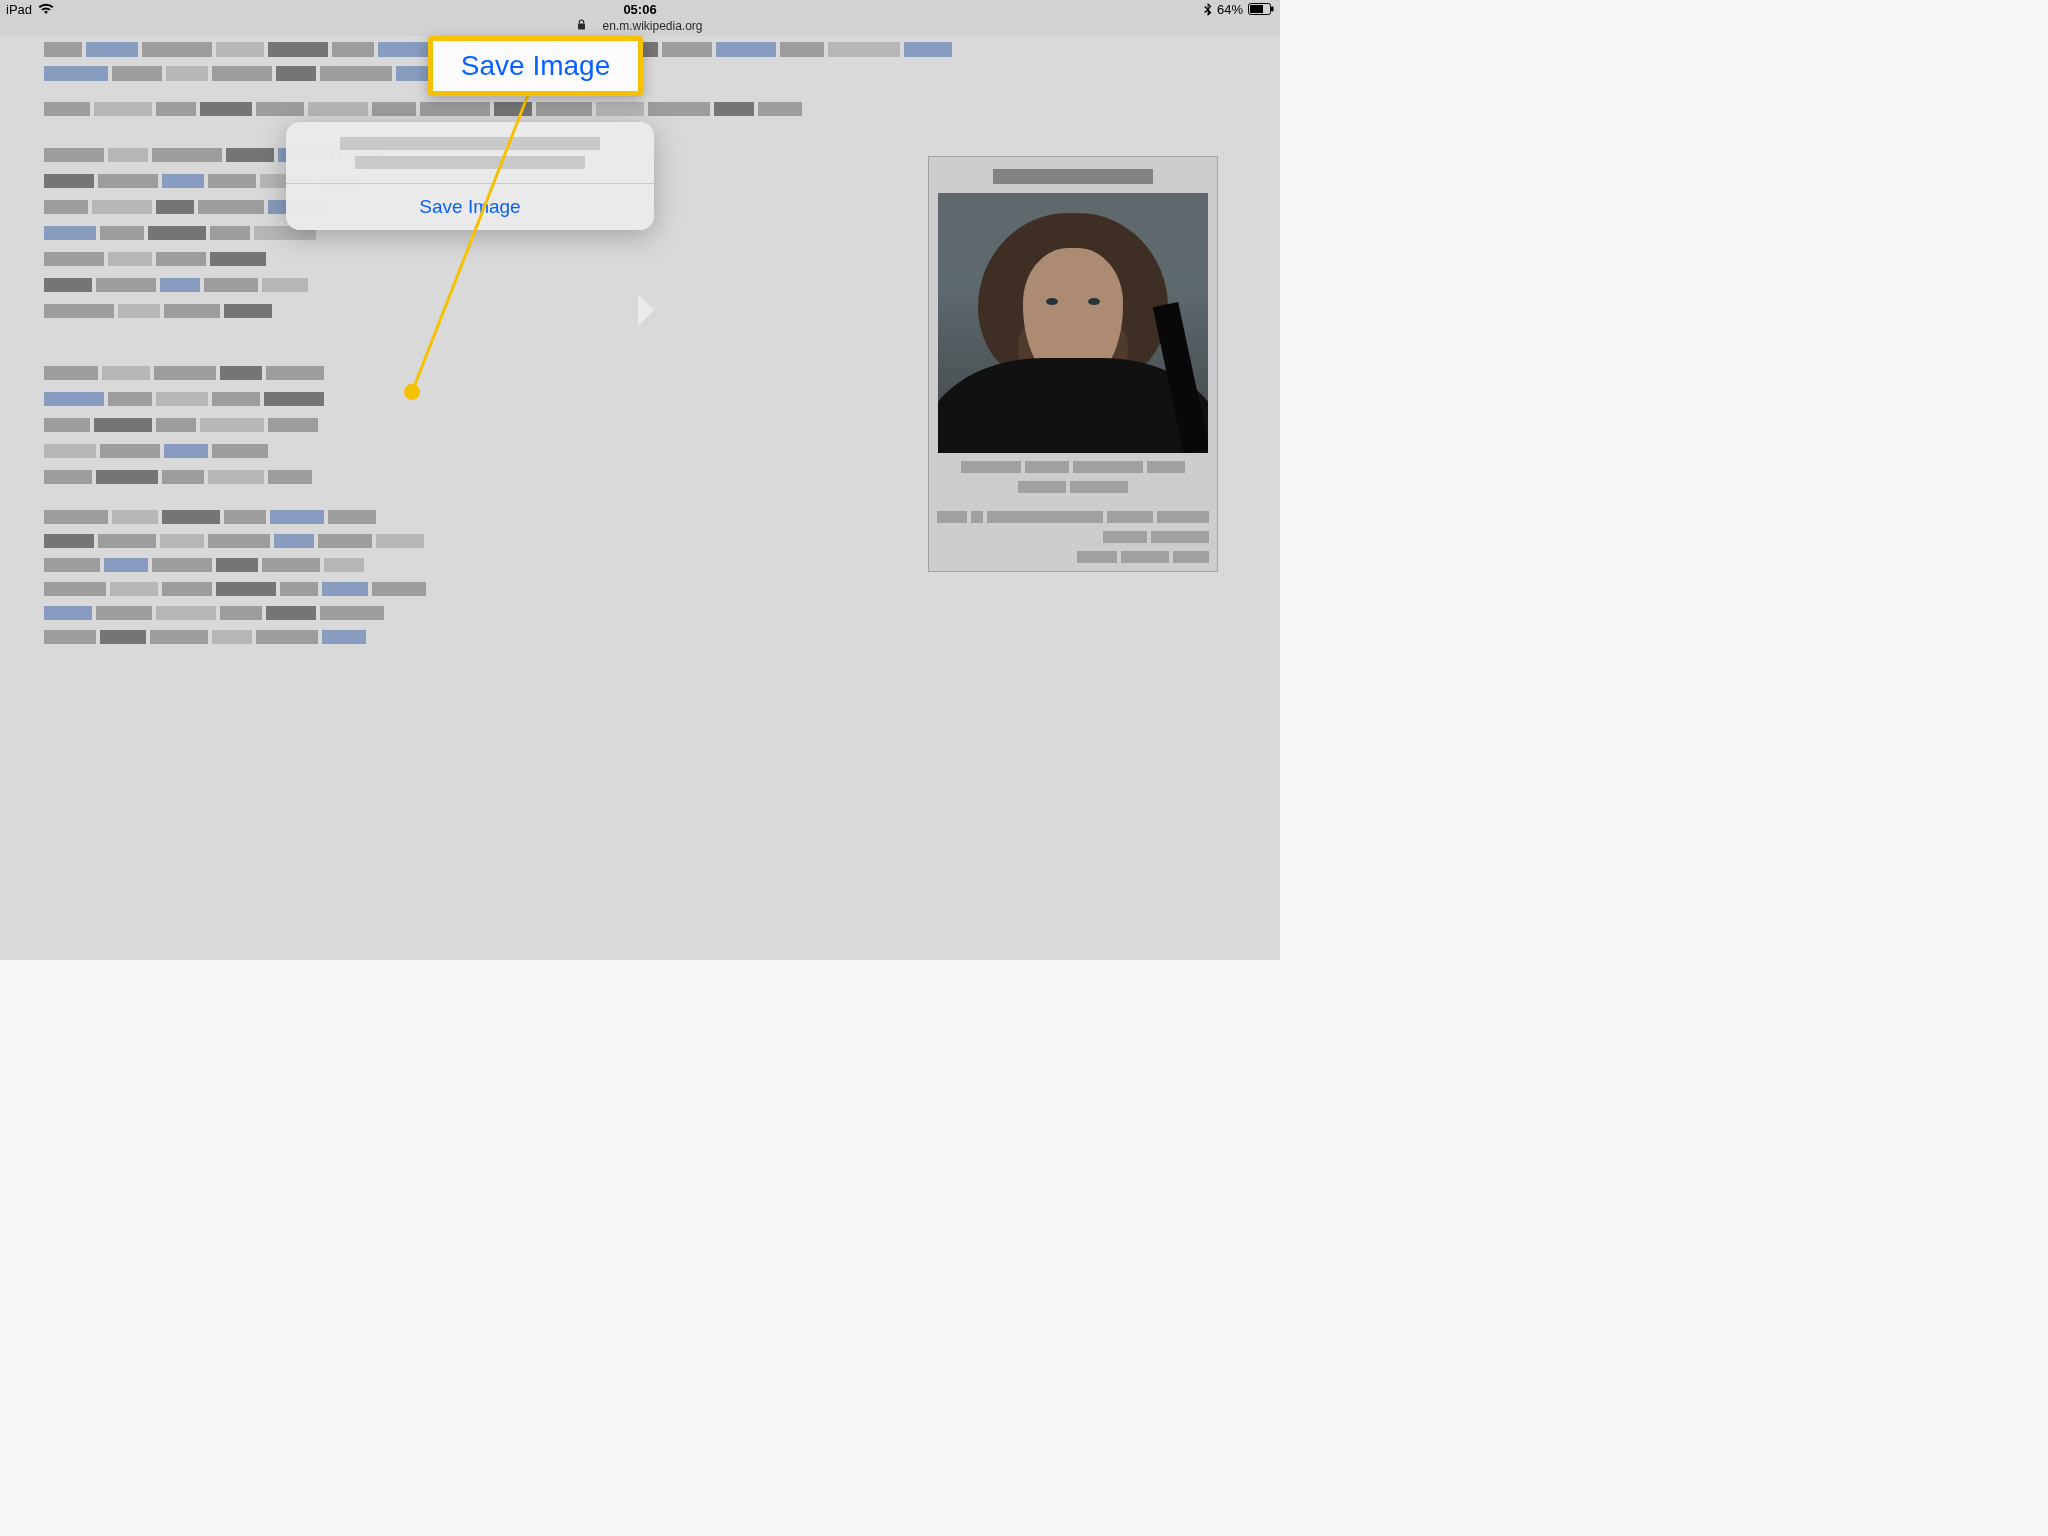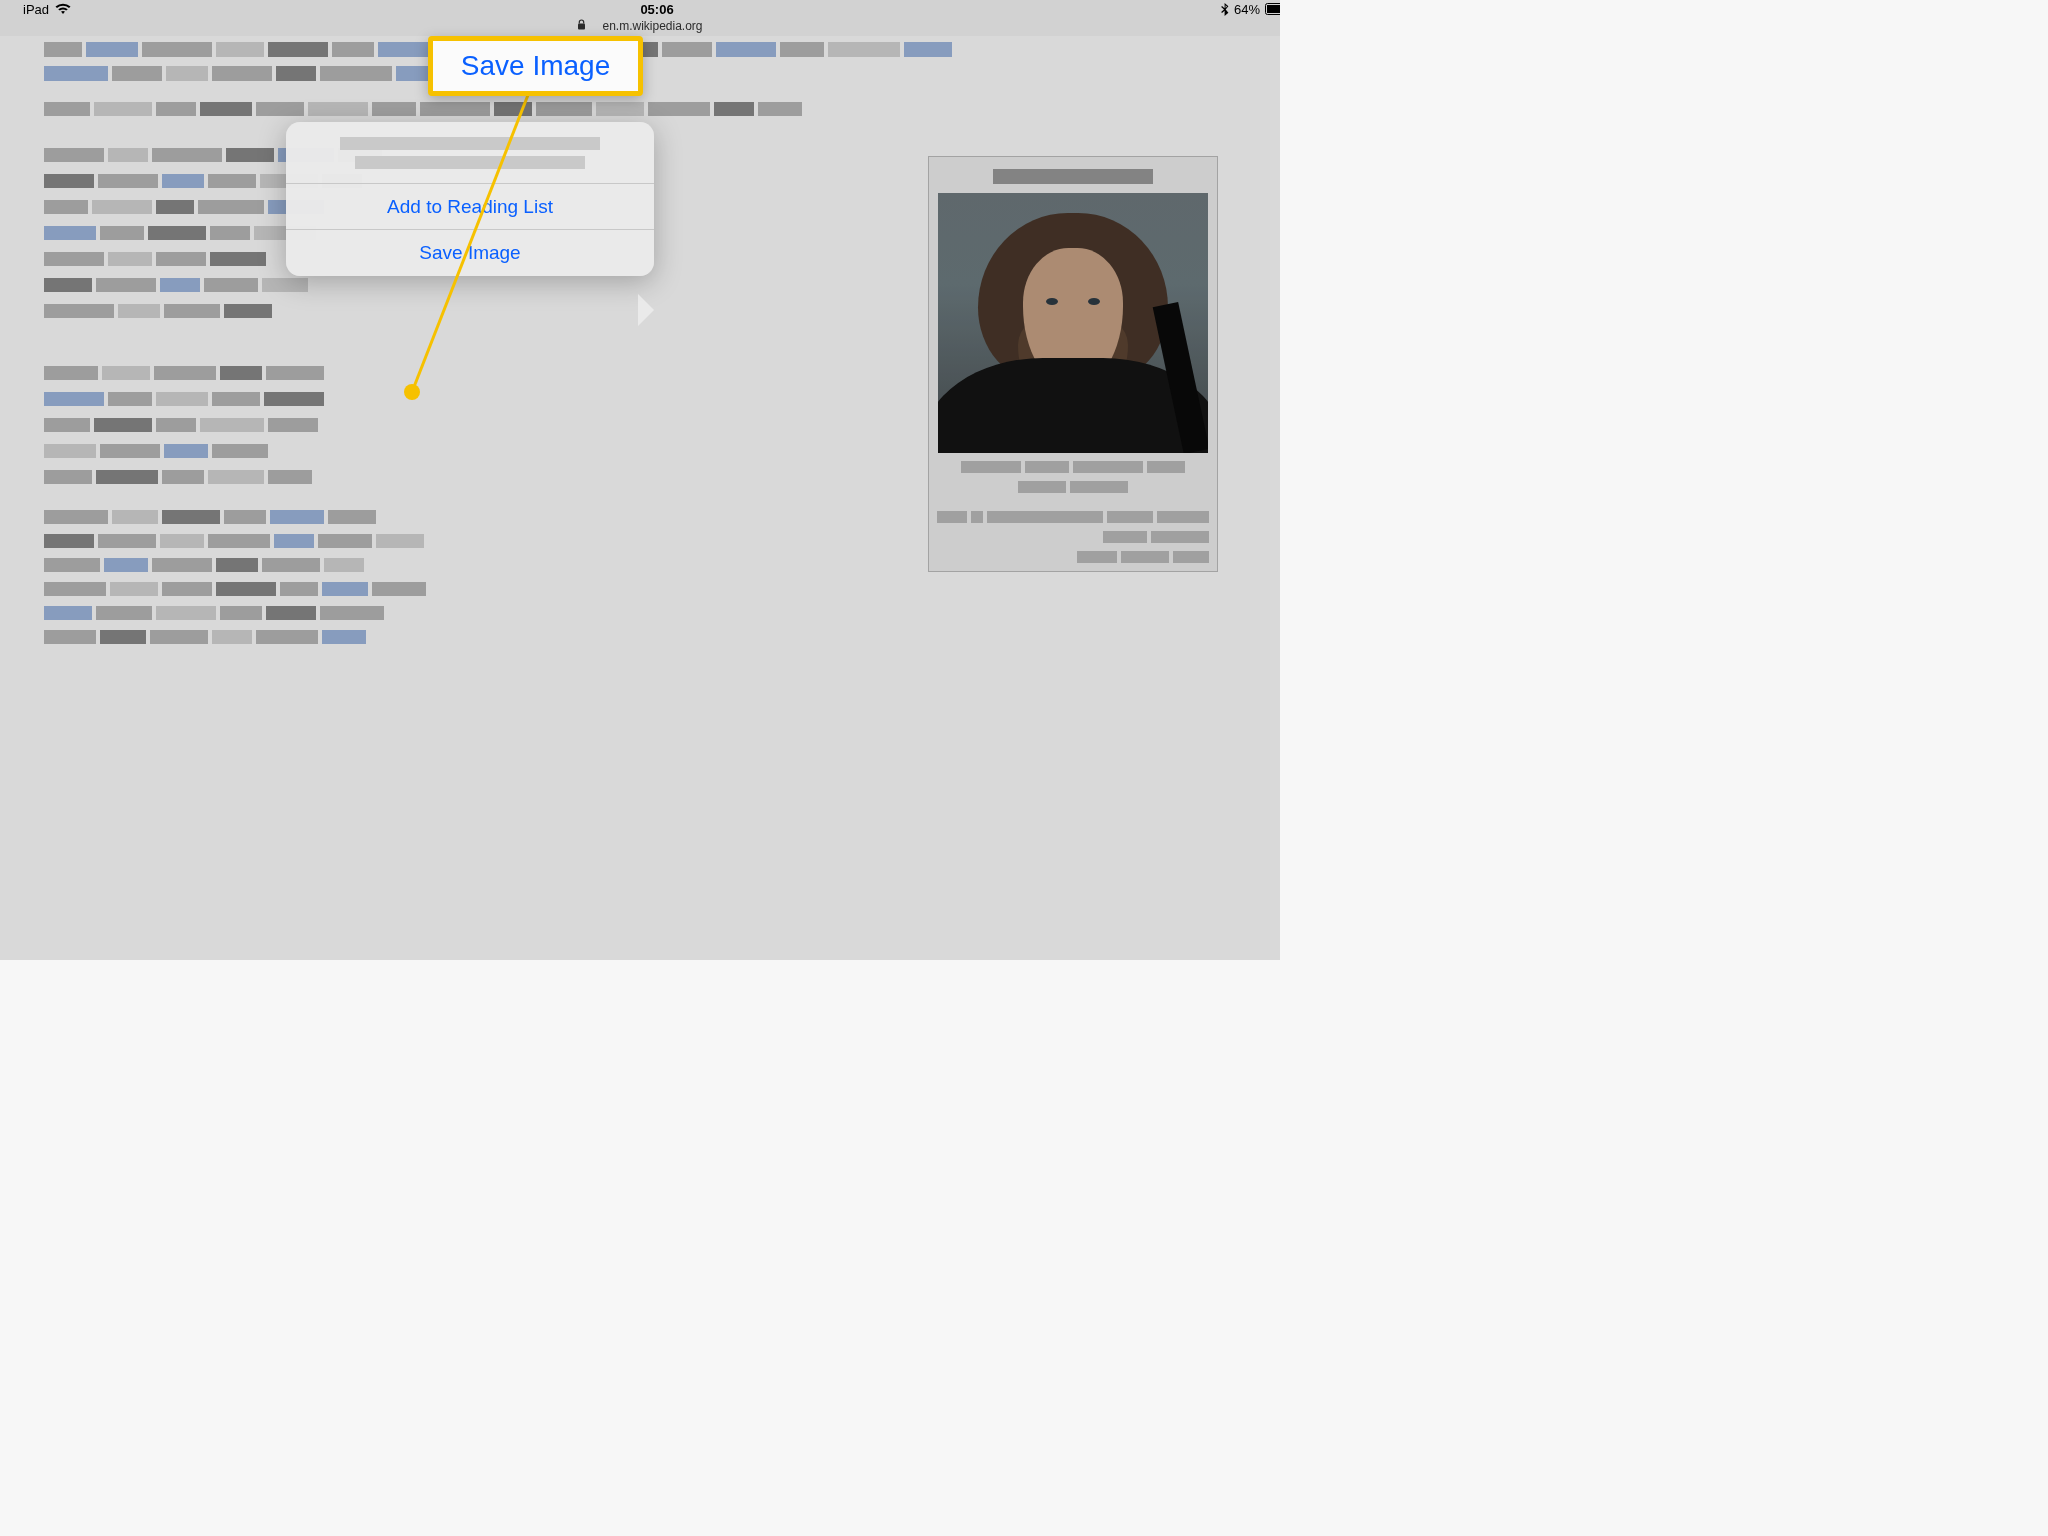--- a/index.html
+++ b/index.html
@@ -15,21 +15,20 @@
   
   .statusbar {
     width: 100%;
     height: 18px;
     position: relative;
     font-size: 13px;
     color: #000;
     padding: 0 6px;
     display: flex;
     align-items: center;
-    margin-left: 17px;
   }
   .statusbar .left  { flex: 1; display: flex; align-items: center; gap: 6px; }
   .statusbar .center{ flex: 1; text-align: center; font-weight: 600; }
   .statusbar .right { flex: 1; display: flex; align-items: center; justify-content: flex-end; gap: 5px; }
   .wifi-icon svg, .bt-icon svg, .battery-icon svg { display:block; }
 
   
   .urlbar {
     width: 100%;
     height: 16px;
@@ -459,21 +458,20 @@
   </div>
 </div>
 
 <div class="dim"></div>
 
 <div class="popover">
   <div class="header">
     <span style="width:260px"></span>
     <span style="width:230px"></span>
   </div>
-  <div class="item">Add to Reading List</div>
   <div class="item">Save Image</div>
 </div>
 
 <svg class="callout-line" width="200" height="320">
   <line x1="130" y1="5" x2="14" y2="302" stroke="#f6c100" stroke-width="3"></line>
   <circle cx="14" cy="302" r="8" fill="#f6c100"></circle>
 </svg>
 
 <div class="callout-box">
   <span>Save Image</span>

